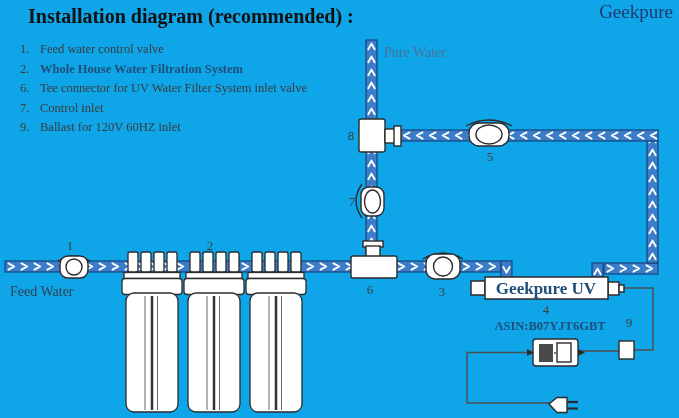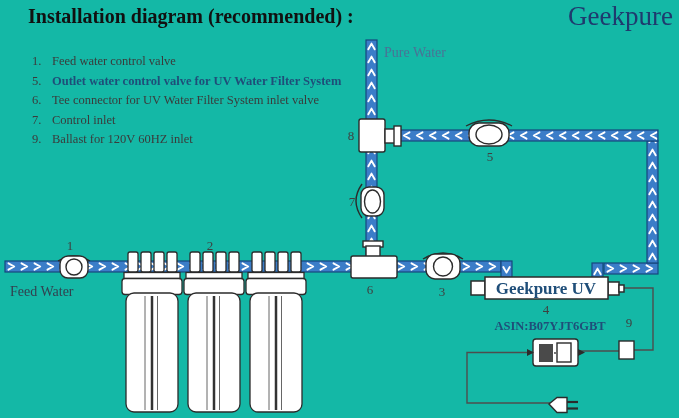--- a/index.html
+++ b/index.html
@@ -1,39 +1,39 @@
 <!DOCTYPE html>
 <html><head>
 <meta charset="utf-8">
 <style>
   html,body{margin:0;padding:0;background:#fff;}
-  .page{position:relative;width:679px;height:418px;background:#14b8a6;overflow:hidden;
+  .page{position:relative;width:679px;height:418px;background:#0ea5e9;overflow:hidden;
         font-family:"Liberation Serif", serif;}
   .title{position:absolute;left:28px;top:5px;font-size:20px;font-weight:bold;color:#111;}
-  .brand{position:absolute;right:6px;top:1px;font-size:27px;color:#1f3a6e;}
-  ol.legend{position:absolute;left:20px;top:40px;margin:12px;padding:0;list-style:none;width:330px;}
+  .brand{position:absolute;right:6px;top:1px;font-size:19px;color:#1f3a6e;}
+  ol.legend{position:absolute;left:20px;top:40px;margin:0;padding:0;list-style:none;width:330px;}
   ol.legend li{height:19.6px;line-height:19.6px;font-size:12.5px;color:#3b3b3b;white-space:nowrap;}
   ol.legend li .num{display:inline-block;width:18px;}
   ol.legend li .txt{padding-left:2px;}
   ol.legend li:nth-child(2) .txt{color:#1f4e79;font-weight:bold;}
   svg.diagram{position:absolute;left:0;top:0;}
   .numlab{font-size:13px;fill:#3f3f3f;}
   .flowlab{font-size:14px;}
 </style>
 </head>
 <body>
 
 <div class="page">
 
   <div class="title">Installation diagram (recommended) :</div>
   <div class="brand">Geekpure</div>
 
   <ol class="legend">
     <li><span class="num">1.</span><span class="txt">Feed water control valve</span></li>
-    <li><span class="num">5.</span><span class="txt">Outlet water control valve for UV Water Filter System</span></li>
+    <li><span class="num">2.</span><span class="txt">Whole House Water Filtration System</span></li>
     <li><span class="num">6.</span><span class="txt">Tee connector for UV Water Filter System  inlet valve</span></li>
     <li><span class="num">7.</span><span class="txt">Control inlet</span></li>
     <li><span class="num">9.</span><span class="txt">Ballast for 120V 60HZ inlet</span></li>
   </ol>
 
   <svg class="diagram" width="679" height="418" viewBox="0 0 679 418">
     <defs>
       <pattern id="patFeed" width="13" height="11" x="5" y="261" patternUnits="userSpaceOnUse">
         <rect width="13" height="11" fill="#3b7dc8"></rect>
         <path d="M3.5,2.3 L9.2,5.5 L3.5,8.7" fill="none" stroke="#fff" stroke-width="1.9" stroke-linecap="round" stroke-linejoin="round"></path>

